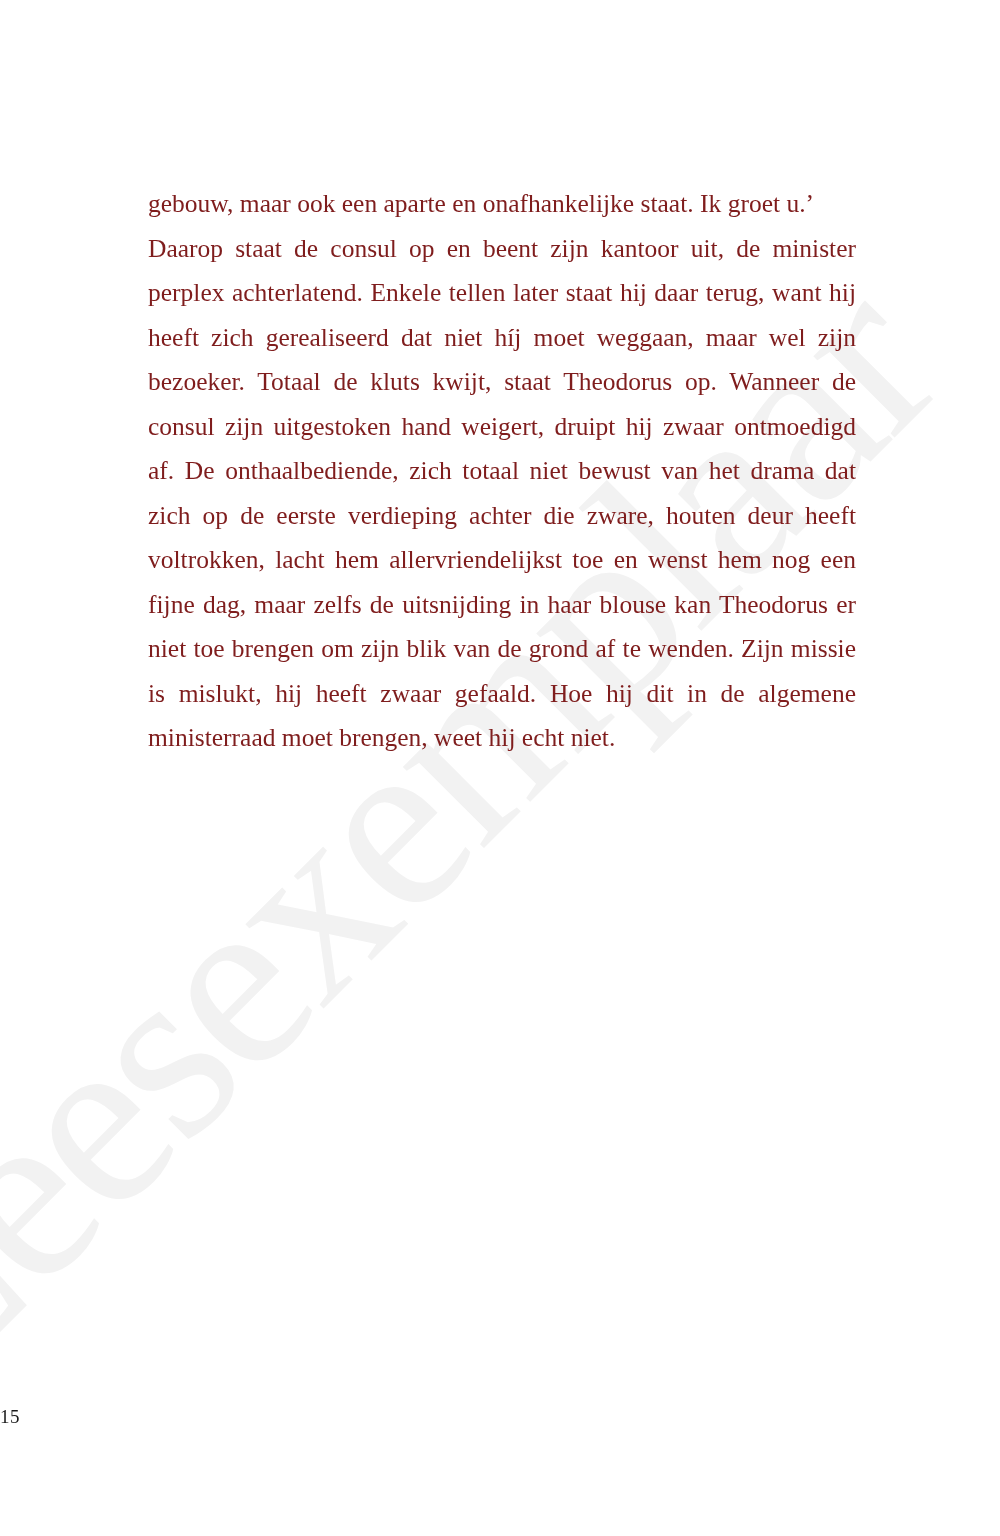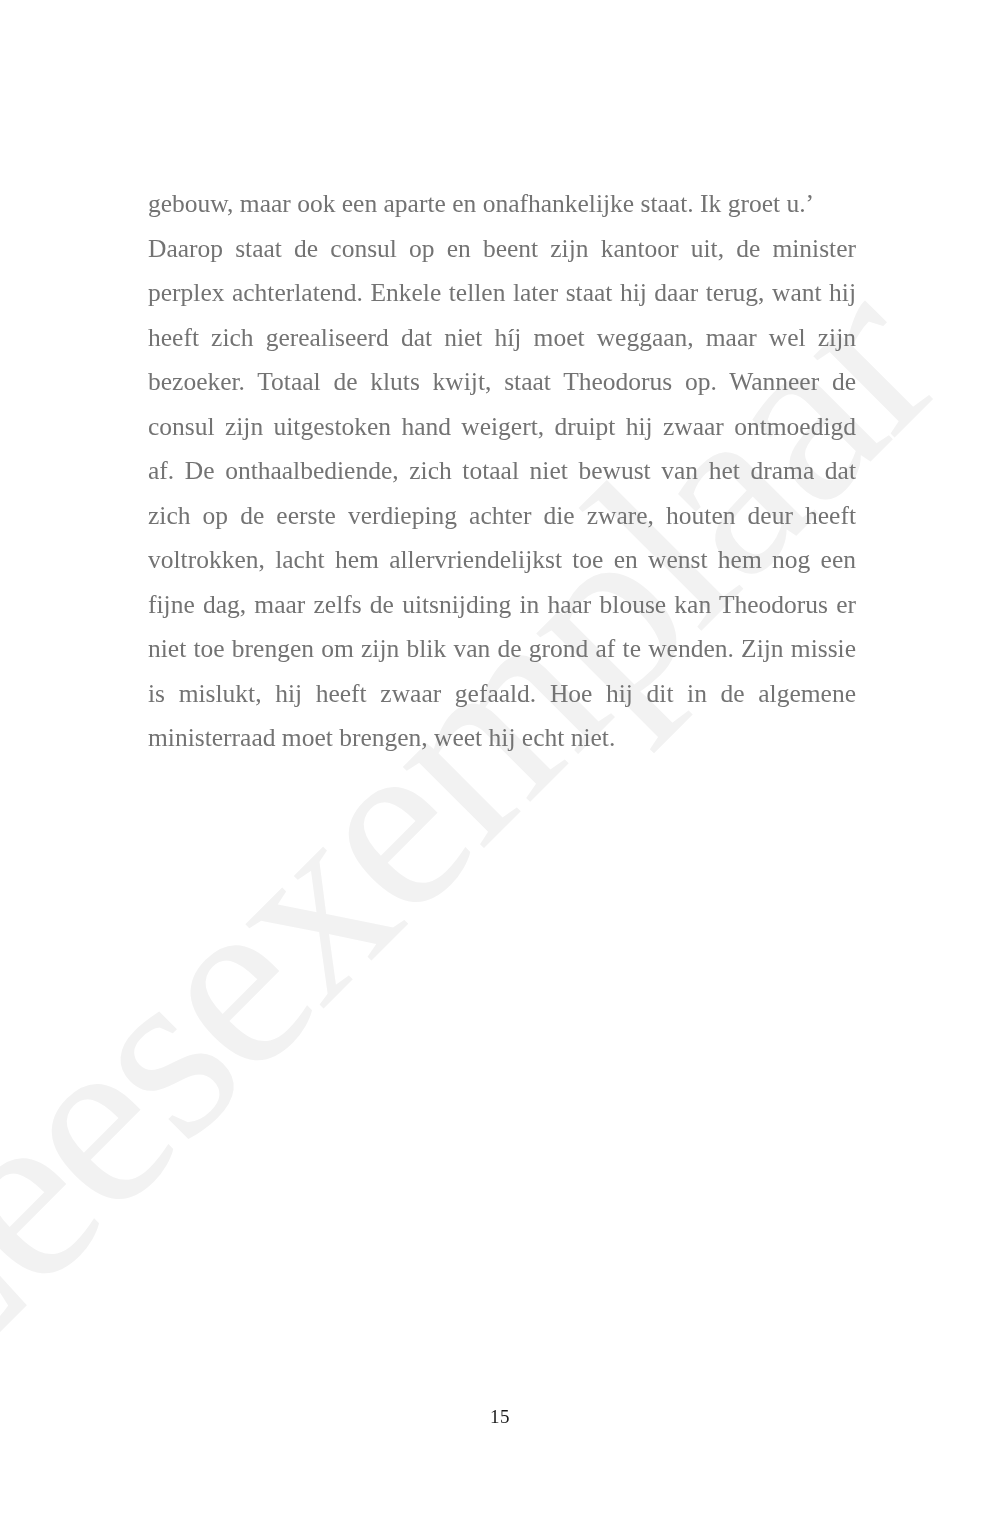--- a/index.html
+++ b/index.html
@@ -50,40 +50,40 @@
     left: 148px;
     top: 182px;
     width: 708px;
     z-index: 2;
   }
 
   .body-paragraph {
     margin: 0;
     font-size: 25.5px;
     line-height: 44.5px;
-    color: #737373;
+    color: #7f1d1d;
     text-align: justify;
     text-justify: inter-word;
     hyphens: none;
     font-kerning: normal;
     text-indent: 0;
   }
 
   .body-paragraph.last-of-block {
     text-align-last: left;
     font-family: Liberation Serif, serif;
   }
 
   
   #page-number {
     position: absolute;
     left: 0;
     top: 1405px;
     width: 1000px;
-    text-align: center;
+    text-align: left;
     font-size: 19px;
     line-height: 24px;
     color: #1a1a1a;
     letter-spacing: 0.5px;
     z-index: 2;
     font-variant-numeric: oldstyle-nums;
   }
 </style>
 </head>
 <body>

